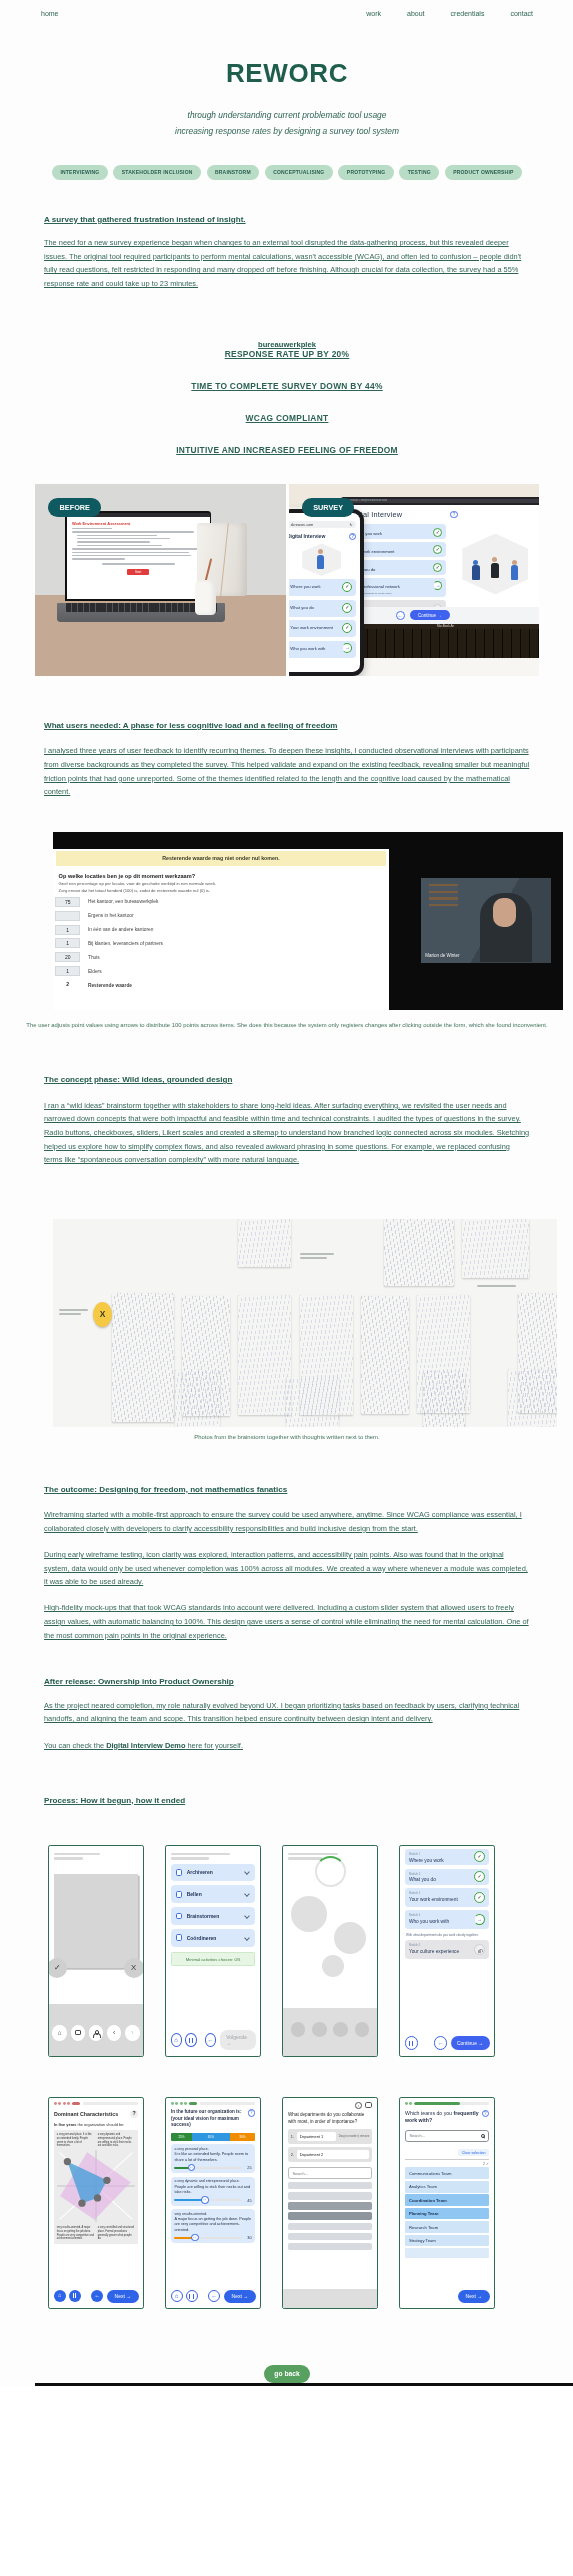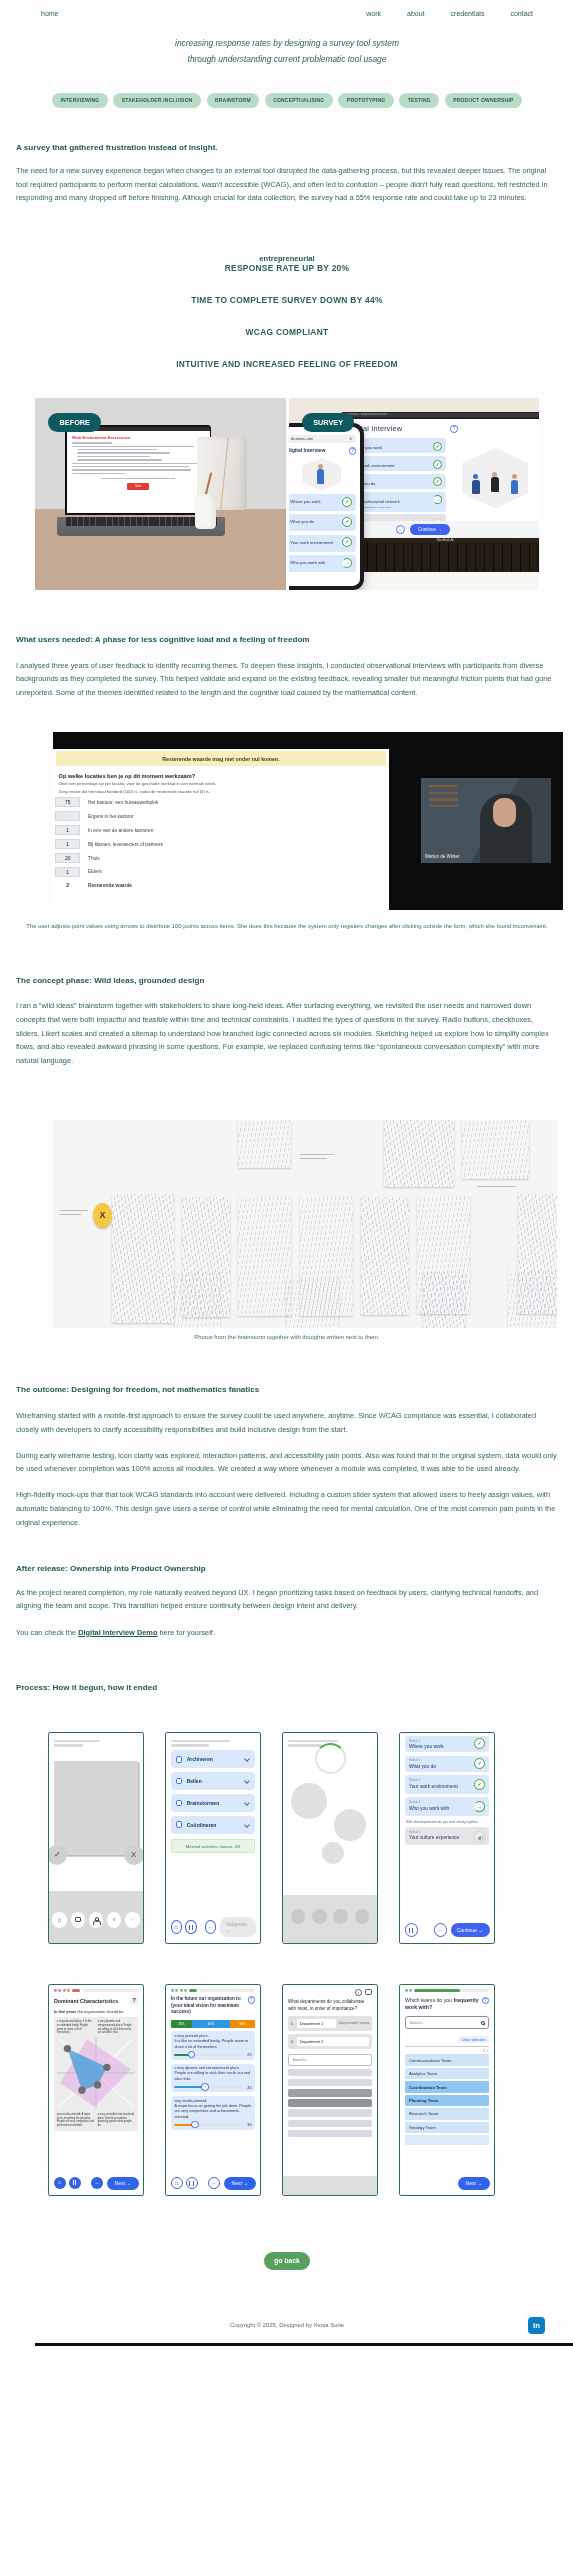--- a/index.html
+++ b/index.html
@@ -1,19 +1,19 @@
 <!DOCTYPE html>
 <html style="font-size:9px"><head>
 <meta charset="utf-8">
 <style>
   * { box-sizing: border-box; margin: 0; padding: 0; }
   html,body { background:#ffffff; }
   body { font-family:"Liberation Sans", sans-serif; color:#2e6354; }
   .wrap { width:574px; margin:0 auto; background:#fcfdfc; overflow:hidden; position:relative; }
-  .col { padding:0 16px; }
+  .col { padding:0 44px;text-decoration:underline; }
 
   
   .nav { display:flex; justify-content:space-between; padding:10px 41px 0 41px; font-size:7px; color:#2e6354; }
   .nav-links { display:flex; gap:26px; }
   .nav a { color:#2e6354; text-decoration:none; cursor:pointer; }
 
   
   .hero-title { margin-top:41px; text-align:center; font-size:26px; font-weight:bold; letter-spacing:0.6px; color:#1f5e4d; }
   .hero-sub { margin-top:18px; text-align:center; font-style:italic; font-size:8.4px; line-height:1.95; color:#2e6354; }
   .tags { margin-top:25px; display:flex; justify-content:center; gap:5.6px; }
@@ -231,39 +231,40 @@
   <div class="nav">
     <a>home</a>
     <div class="nav-links">
       <a>work</a>
       <a>about</a>
       <a>credentials</a>
       <a>contact</a>
     </div>
   </div>
 
+  <div class="hero-title">REWORC</div>
   <div class="hero-sub">
+    <div>through understanding current problematic tool usage</div>
     <div>increasing response rates by designing a survey tool system</div>
-    <div>through understanding current problematic tool usage</div>
   </div>
   <div class="tags">
     <span class="tag">INTERVIEWING</span>
     <span class="tag">STAKEHOLDER INCLUSION</span>
     <span class="tag">BRAINSTORM</span>
     <span class="tag">CONCEPTUALISING</span>
     <span class="tag">PROTOTYPING</span>
     <span class="tag">TESTING</span>
     <span class="tag">PRODUCT OWNERSHIP</span>
   </div>
 
   <div class="col">
     <div class="h2 mt-sec">A survey that gathered frustration instead of insight.</div>
     <p class="body-p mt-p">The need for a new survey experience began when changes to an external tool disrupted the data-gathering process, but this revealed deeper issues. The original tool required participants to perform mental calculations, wasn't accessible (WCAG), and often led to confusion – people didn't fully read questions, felt restricted in responding and many dropped off before finishing. Although crucial for data collection, the survey had a 55% response rate and could take up to 23 minutes.</p>
 
-    <div class="acc-label">entrepreneurial</div>
+    <div class="acc-label">bureauwerkplek</div>
     <div class="acc-item">RESPONSE RATE UP BY 20%</div>
     <div class="acc-item">TIME TO COMPLETE SURVEY DOWN BY 44%</div>
     <div class="acc-item">WCAG COMPLIANT</div>
     <div class="acc-item">INTUITIVE AND INCREASED FEELING OF FREEDOM</div>
   </div>
 
   <div class="ba-row">
     <div class="ba-photo before-bg">
       <span class="badge">BEFORE</span>
       <div class="bl-laptop">
@@ -753,20 +754,16 @@
         <div class="p8-nav">
           <span class="next-pill"><span>Next</span> <span>→</span></span>
         </div>
       </div>
     </div>
   </div>
 
   <div class="goback-row">
     <span class="goback">go back</span>
   </div>
-  <div class="footer">
-    <div class="copyright">Copyright © 2025, Designed by Xenia Surie</div>
-    <span class="li-icon">in</span>
-  </div>
   <div class="bottom-strip"></div>
 
 </div>
 
 
 </body></html>

